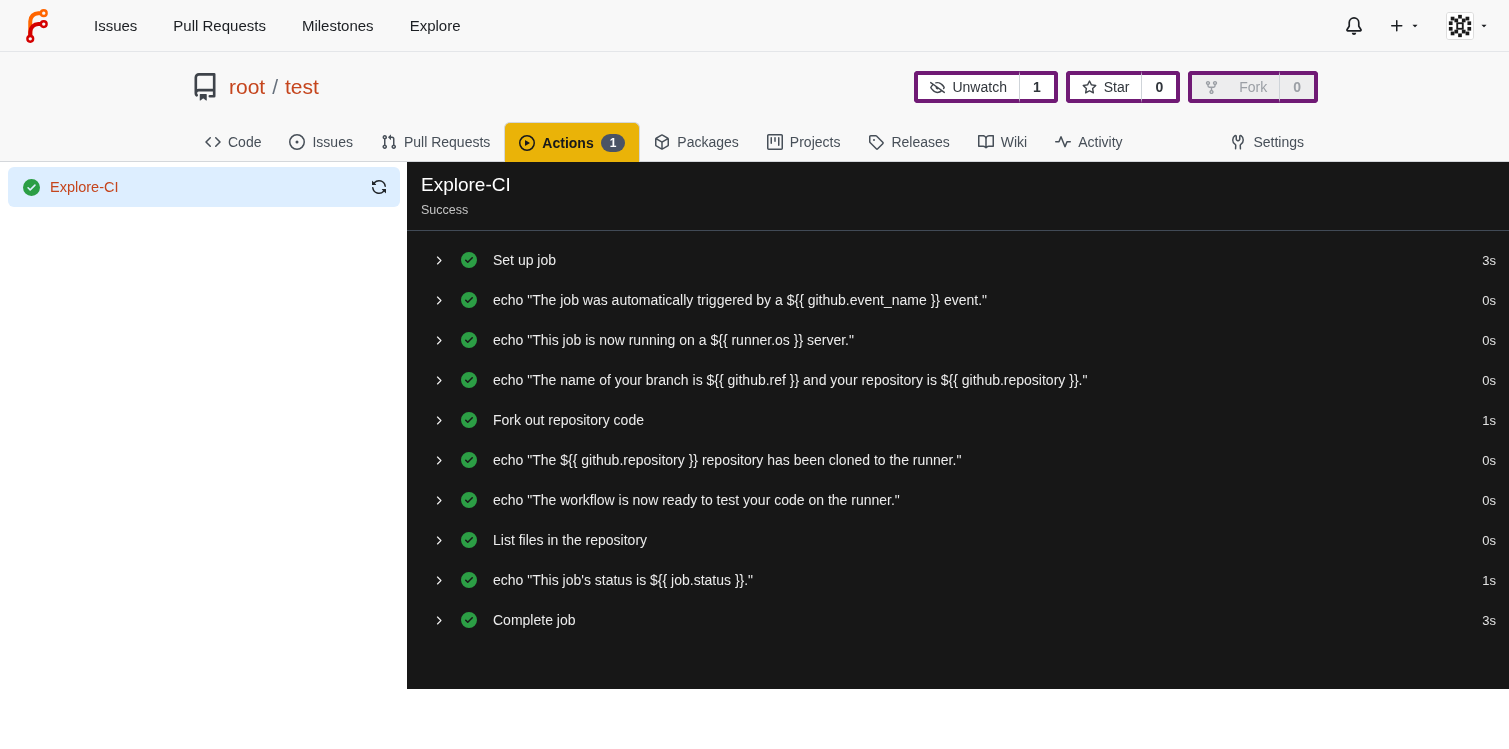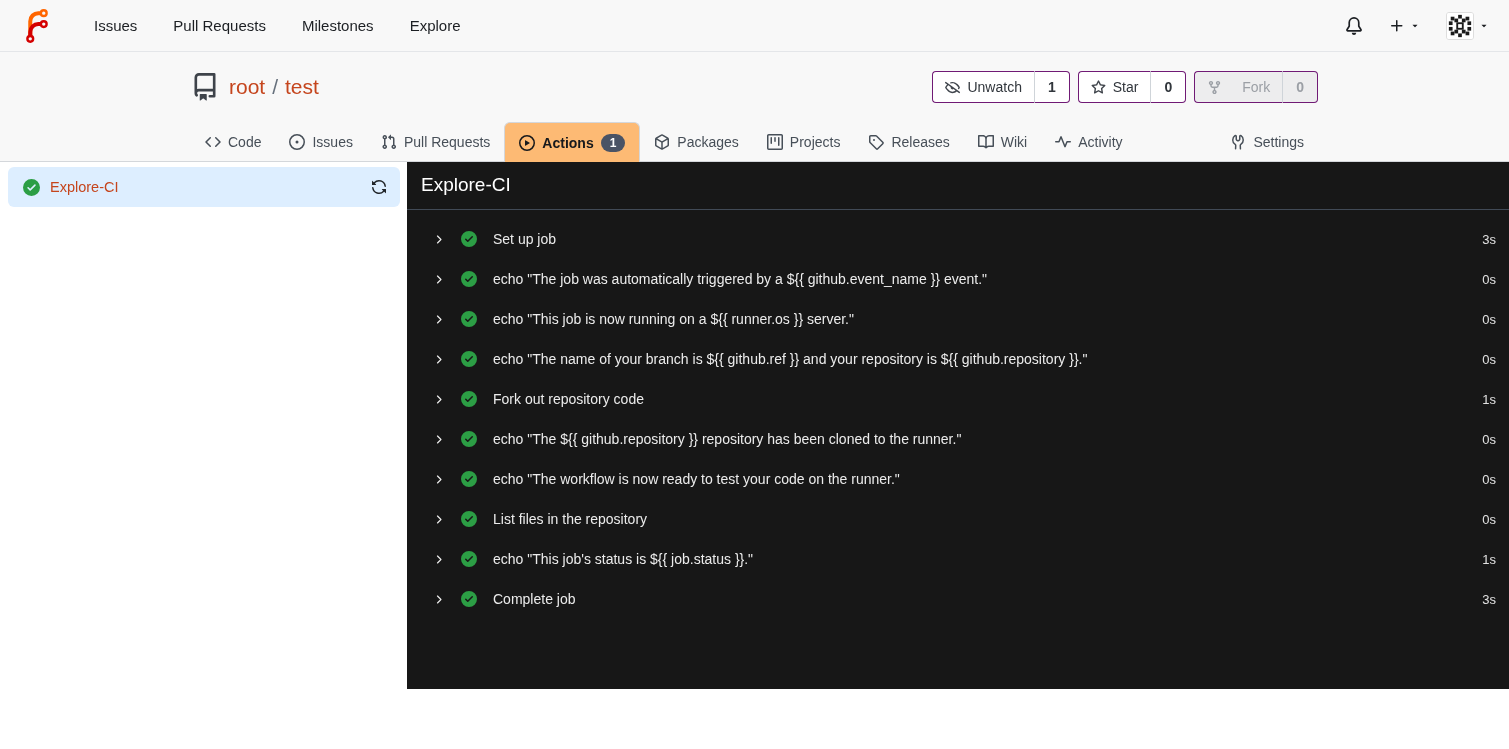--- a/index.html
+++ b/index.html
@@ -22,35 +22,35 @@
   
   .repo-header { background:#f8f8f8; height:70px; }
   .container { width:1127px; margin:0 auto; }
   .repo-row { display:flex; align-items:center; height:70px; }
   .repo-icon { width:28px; height:28px; fill:#3e434a; margin-right:10px; }
   .repo-name a { font-size:21px; color:#c5451d; text-decoration:none; cursor:pointer; }
   .repo-sep { font-size:21px; color:#66707c; padding:0 7px; }
   .repo-actions { margin-left:auto; display:flex; gap:8px; }
   .btn-group { display:flex; }
   .btn { display:flex; align-items:center; gap:7px; height:32px; padding:0 12px;
-    background:#fff; border:1px solid #701a75; font-size:14px; color:#31363c;
+    background:#fff; border:4px solid #701a75; font-size:14px; color:#31363c;
     cursor:pointer; font-family:inherit; }
   .btn svg { width:15px; height:15px; fill:#41464d; }
   .btn.lead { border-radius:4px 0 0 4px; border-right:none; }
   .btn.count { border-radius:0 4px 4px 0; border-left:1px solid #cfd4d9; font-weight:600; padding:0 13px; }
   .btn-group.disabled .btn { background:#ededee; color:#9b9fa5; cursor:default;gap:20px; }
   .btn-group.disabled .btn svg { fill:#9b9fa5; }
 
   
   .tab-strip { background:#f8f8f8; border-bottom:1px solid #d4d7db; height:40px; }
   .tabs { display:flex; align-items:stretch; height:40px; }
   .tab { display:flex; align-items:center; gap:7px; padding:0 14px; font-size:14px;
     color:#474f58; text-decoration:none; cursor:pointer; }
   .tab svg { width:16px; height:16px; fill:#474f58; }
-  .tab.active { background:#fdba74; border:1px solid #d4d7db; border-bottom:none;
+  .tab.active { background:#eab308; border:1px solid #d4d7db; border-bottom:none;
     border-radius:6px 6px 0 0; height:41px; margin-bottom:-1px; color:#17191c; font-weight:700; }
   .tab.active svg { fill:#17191c; }
   .tab-badge { background:#4a5365; color:#fff; font-size:12px; font-weight:700;
     padding:2px 9px; border-radius:10px; line-height:1.2; }
   .tab.settings { margin-left:auto; }
 
   
   .commit-title { font-size:20px; font-weight:400; color:#1f2328; padding:19px 0 0 28px; height:60px; }
   .run { display:flex; height:527px;border-radius:8px; }
   .jobs { width:407px; padding:5px 7px 0 8px; }
@@ -262,20 +262,21 @@
         <span class="job-label">Explore-CI</span>
         <svg class="sync" viewBox="0 0 16 16">
           <path d="M1.705 8.005a.75.75 0 0 1 .834.656 5.5 5.5 0 0 0 9.592 2.97l-1.204-1.204a.25.25 0 0 1 .177-.427h3.646a.25.25 0 0 1 .25.25v3.646a.25.25 0 0 1-.427.177l-1.38-1.38A7.002 7.002 0 0 1 1.05 8.84a.75.75 0 0 1 .656-.834ZM8 2.5a5.487 5.487 0 0 0-4.131 1.869l1.204 1.204A.25.25 0 0 1 4.896 6H1.25A.25.25 0 0 1 1 5.75V2.104a.25.25 0 0 1 .427-.177l1.38 1.38A7.002 7.002 0 0 1 14.95 7.16a.75.75 0 0 1-1.49.178A5.5 5.5 0 0 0 8 2.5Z"></path>
         </svg>
       </div>
     </aside>
 
     <section class="console">
       <div class="console-header">
         <div class="console-title">Explore-CI</div>
+        <div class="console-status">Success</div>
       </div>
       <div class="steps">
         <div class="step">
           <svg class="chev" viewBox="0 0 16 16">
               <use href="#i-chevron"></use>
             </svg>
           <svg class="check" viewBox="0 0 16 16">
               <use href="#i-check"></use>
             </svg>
           <span class="step-name">Set up job</span>

